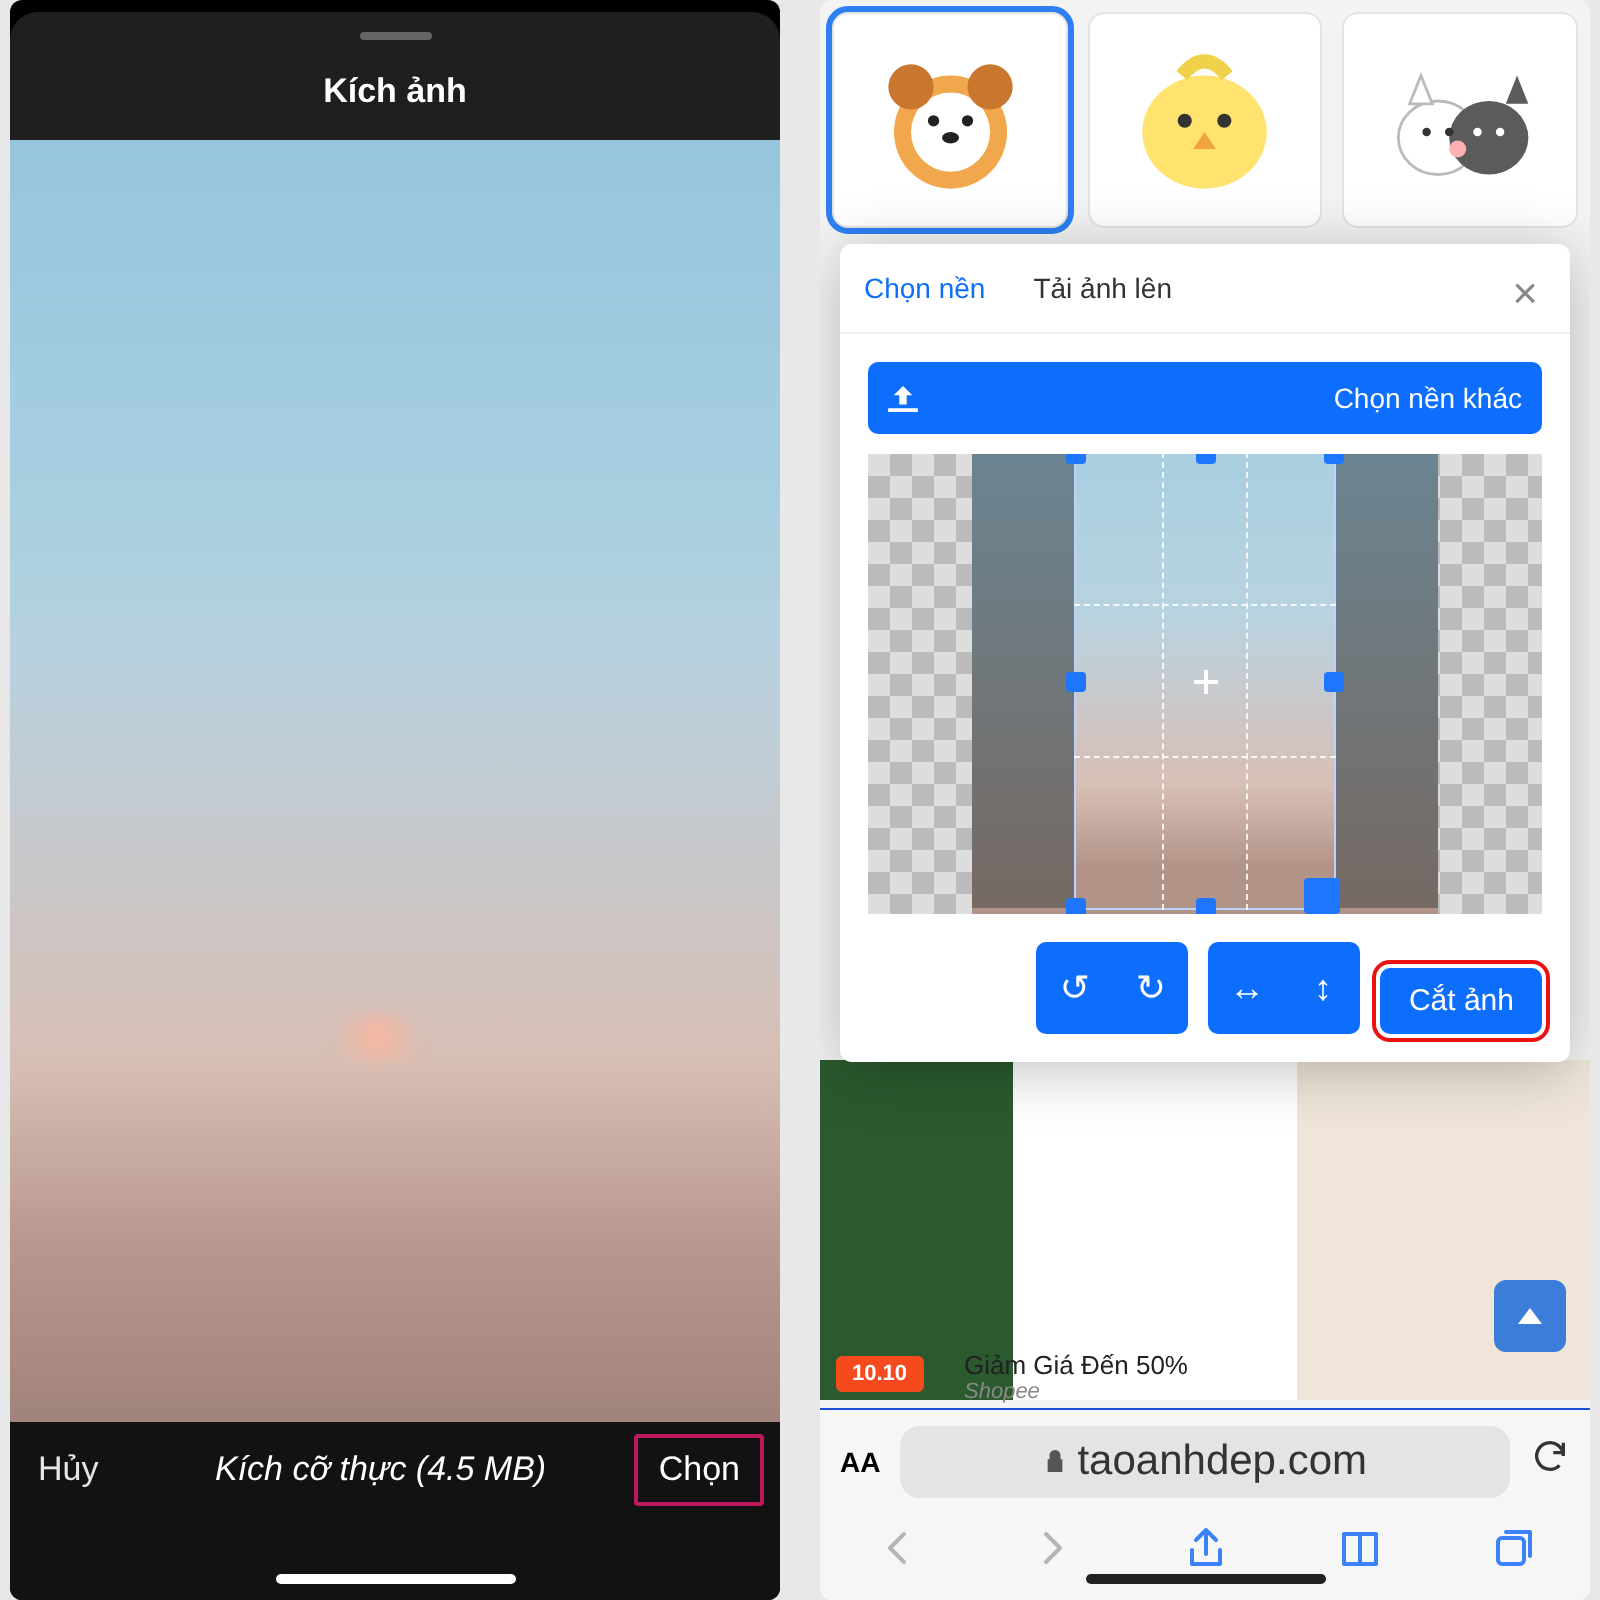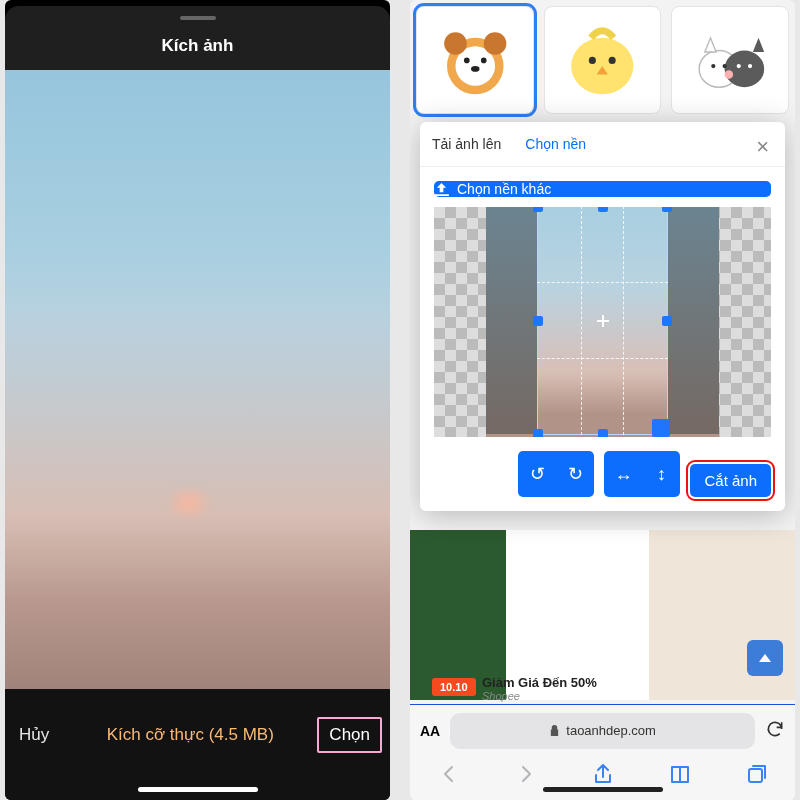--- a/index.html
+++ b/index.html
@@ -39,28 +39,28 @@
     background: linear-gradient(180deg,#97c5dd 0%, #a7cfe0 28%, #b8d1df 40%,
        #cac7c8 58%, #d7beb4 72%, #b8988e 86%, #a0837a 100%);
   }
   .left .cloud {
     position:absolute; bottom:28%; left:40%;
     width:60px; height:26px; border-radius:50%;
     background: radial-gradient(circle,#f7b7a0 0%, rgba(247,183,160,0) 70%);
     filter: blur(3px);
   }
   .left .bottom {
-    height: 111px; background:#121212;
-    display:flex; align-items:flex-start; padding-top:28px;
+    height: 89px; background:#121212;
+    display:flex; align-items:flex-start; padding-top:6px;
   }
   .left .btn-cancel { color:#e6e6e6; font-size:17px; padding:8px 14px; }
-  .left .size-label { flex:1; text-align:center; font-size:17px; color:#fdba74; padding-top:8px;}
+  .left .size-label { flex:1; text-align:center; font-size:17px; color:#ffffff; padding-top:8px;font-style:italic;}
   .left .btn-choose {
     color:#fff; font-size:17px; padding:6px 10px; margin-right:8px;
-    border:2px solid #f9a8d4; border-radius:2px;
+    border:2px solid #be185d; border-radius:2px;
   }
   .left .home-indicator, .right .home-indicator {
     position:absolute; bottom:8px; left:50%; transform:translateX(-50%);
     width:120px; height:5px; border-radius:3px;
   }
   .left .home-indicator{ background:#fff; }
   .right .home-indicator{ background:#222; }
 
   
   .right { background:#f3f3f3; }
@@ -72,48 +72,48 @@
     flex:1; background:#fff; border:1px solid #e3e3e3; border-radius:8px;
     display:flex; align-items:center; justify-content:center;
   }
   .sticker.selected{ outline:3px solid #2d7ff3; }
   .sticker svg{ width:80%; height:80%; }
   .right .bg-ads{
     position:absolute; bottom:100px; left:0; right:0; height:170px;
     background: linear-gradient(90deg,#2b5a2e 25%,#fff 25% 62%,#efe6d9 62%);
   }
   .ad-badge{
-    position:absolute; left:22px; bottom:4px; background:#f54a1d; color:#fff;
+    position:absolute; left:8px; bottom:4px; background:#f54a1d; color:#fff;
     font-size:11px; font-weight:700; padding:3px 8px; border-radius:3px;
   }
   .ad-text{
     position:absolute; left:72px; bottom:-2px; font-size:13px;
   }
-  .ad-text b{ color:#222; font-weight:700;text-align:center;}
+  .ad-text b{ color:#222; font-weight:400;text-align:center;}
   .ad-text small{ color:#888; display:block; font-size:11px;font-style:italic;}
   .scroll-top{
     position:absolute; right:12px; bottom:124px; width:36px; height:36px;
     background:#3b7dd8; border-radius:6px; display:flex;align-items:center;justify-content:center;
   }
   .scroll-top::before{ content:""; border:6px solid transparent; border-bottom:8px solid #fff; transform:translateY(-3px);}
   
   .modal{
     position:absolute; left:10px; right:10px; top:122px;
     background:#fff; border-radius:6px; box-shadow:0 4px 30px rgba(0,0,0,.25);
     padding-bottom:14px;
   }
   .tabs{ display:flex; align-items:center; border-bottom:1px solid #eee; position:relative;}
   .tab{ padding:14px 12px; font-size:14px; color:#333;}
   .tab.active{ color:#0d6efd; font-weight:500;}
   .modal .close{
     position:absolute; right:8px; top:8px; font-size:22px; color:#888; padding:4px 8px;
   }
   .btn-choose-bg{
     margin:14px 14px 10px; background:#0d6efd; color:#fff; text-align:center;
-    border-radius:5px; font-size:14px; display:flex; align-items:center; justify-content:flex-start; gap:8px;
+    padding:10px; border-radius:5px; font-size:14px; display:flex; align-items:center; justify-content:space-between; gap:8px;
   }
   .btn-choose-bg svg{ width:15px; height:13px; fill:#fff;}
   .crop-area{
     margin:0 14px; height:230px; position:relative; overflow:hidden;
     background-color:#ddd;
     background-image:
       linear-gradient(45deg,#bbb 25%,transparent 25%,transparent 75%,#bbb 75%),
       linear-gradient(45deg,#bbb 25%,transparent 25%,transparent 75%,#bbb 75%);
     background-size:22px 22px;
     background-position:0 0, 11px 11px;
@@ -157,21 +157,21 @@
   
   .addr{
     position:absolute; left:0; right:0; bottom:44px; height:52px;
     background:#f6f6f7; border-top:1px solid #1d4ed8;
     display:flex; align-items:center; padding:0 10px; gap:10px;
   }
   .addr .aa{ font-size:14px; font-weight:600;}
   .addr .bar{
     flex:1; background:#e4e4e6; border-radius:10px; height:36px;
     display:flex; align-items:center; justify-content:center; gap:6px;
-    color:#333; font-size:13px;
+    color:#333; font-size:21px;
   }
   .addr .bar svg{width:11px;height:13px;fill:#555;}
   .addr .reload svg{width:20px;height:20px;fill:none;stroke:#333;stroke-width:2;}
   .toolbar{
     position:absolute; left:0; right:0; bottom:0; height:44px;
     background:#f6f6f7; display:flex; justify-content:space-around; align-items:flex-start;
     padding-top:6px;
   }
   .toolbar .ico{ width:26px; height:24px; color:#3b82f6;}
   .toolbar .ico.dis{ color:#b5b5b9;}
@@ -236,22 +236,22 @@
     <div class="ad-badge">10.10</div>
     <div class="ad-text">
       <b>Giảm Giá Đến 50%</b>
       <small>Shopee</small>
     </div>
   </div>
   <div class="scroll-top"></div>
 
   <div class="modal">
     <div class="tabs">
+      <div class="tab active">Chọn nền</div>
       <div class="tab">Tải ảnh lên</div>
-      <div class="tab active">Chọn nền</div>
       <div class="close">×</div>
     </div>
     <div class="btn-choose-bg">
       <svg viewBox="0 0 16 14">
           <path d="M8 0 3 5h3v5h4V5h3zM0 12h16v2H0z"></path>
         </svg>
       <span>Chọn nền khác</span>
     </div>
     <div class="crop-area">
       <div class="crop-img"></div>

